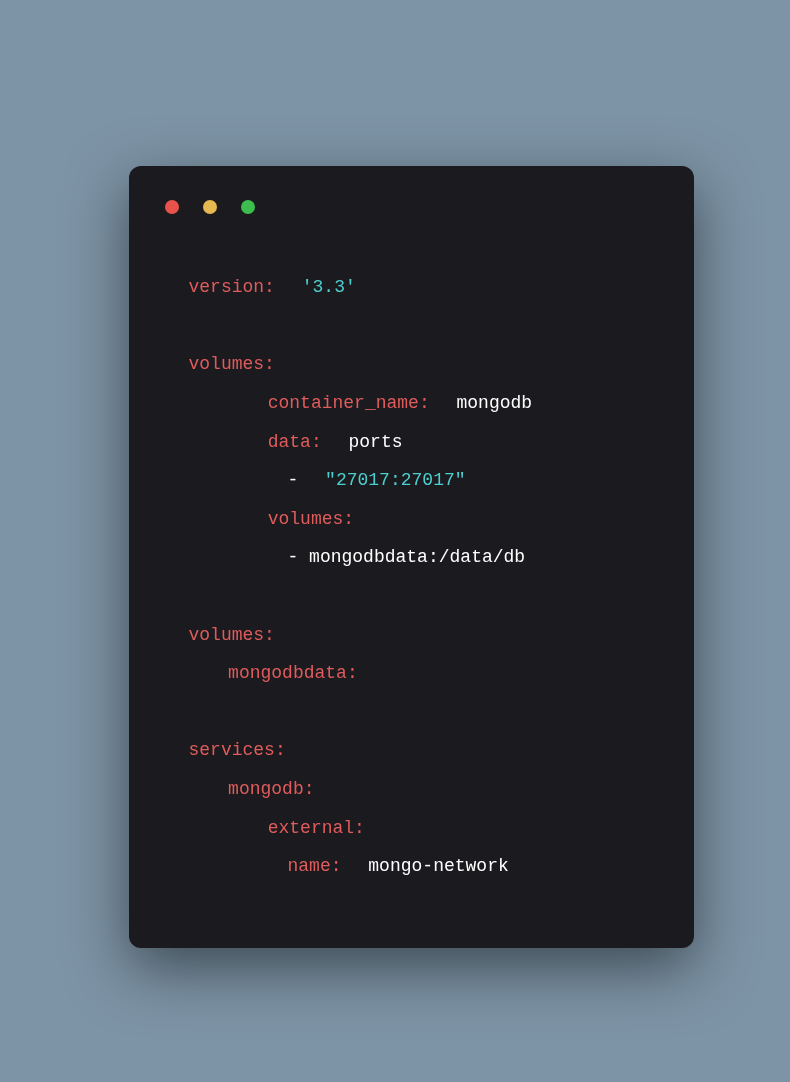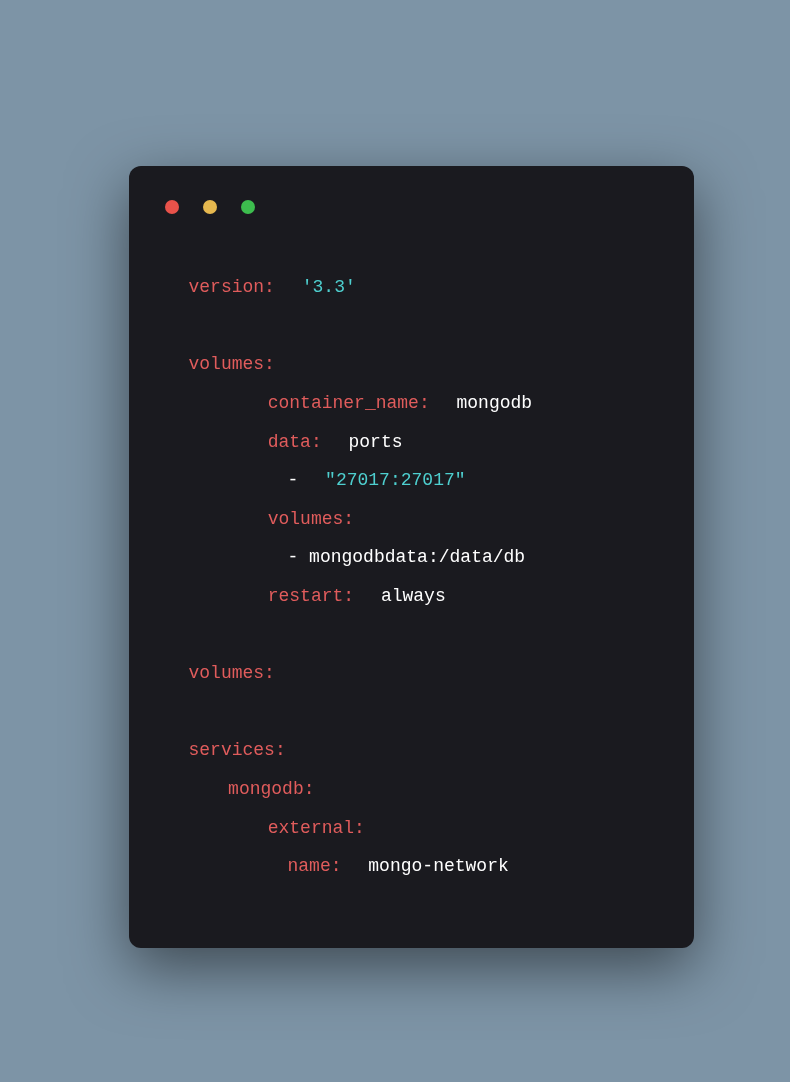--- a/index.html
+++ b/index.html
@@ -91,25 +91,25 @@
     <span class="line"><span class="key">version:</span><span class="str"> '3.3'</span></span>
 
     <span class="blank"></span>
 
     <span class="line"><span class="key">volumes:</span></span>
     <span class="line indent2"><span class="key">container_name:</span><span class="val"> mongodb</span></span>
     <span class="line indent2"><span class="key">data:</span><span class="val"> ports</span></span>
     <span class="line indent3"><span class="val">- </span><span class="str">"27017:27017"</span></span>
     <span class="line indent2"><span class="key">volumes:</span></span>
     <span class="line indent3"><span class="val">- mongodbdata:/data/db</span></span>
-    <span class="line indent2"><span class="key">restart:</span><span class="val"> always</span></span>
 
     <span class="blank"></span>
 
     <span class="line"><span class="key">volumes:</span></span>
+    <span class="line indent1"><span class="key">mongodbdata:</span></span>
 
     <span class="blank"></span>
 
     <span class="line"><span class="key">services:</span></span>
     <span class="line indent1"><span class="key">mongodb:</span></span>
     <span class="line indent2"><span class="key">external:</span></span>
     <span class="line indent3"><span class="key">name:</span><span class="val"> mongo-network</span></span>
 
   </div>
 </div>

